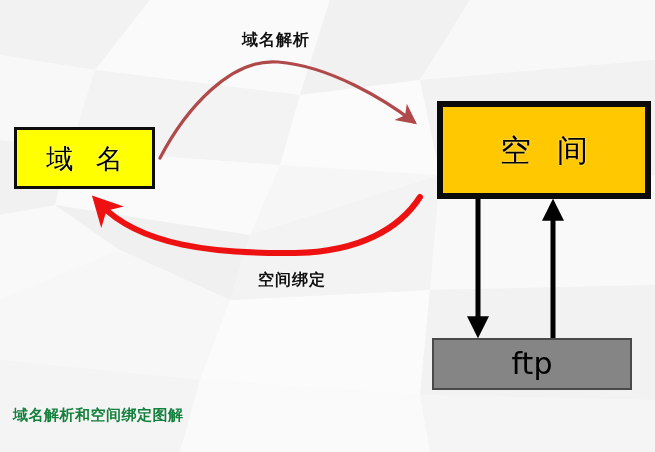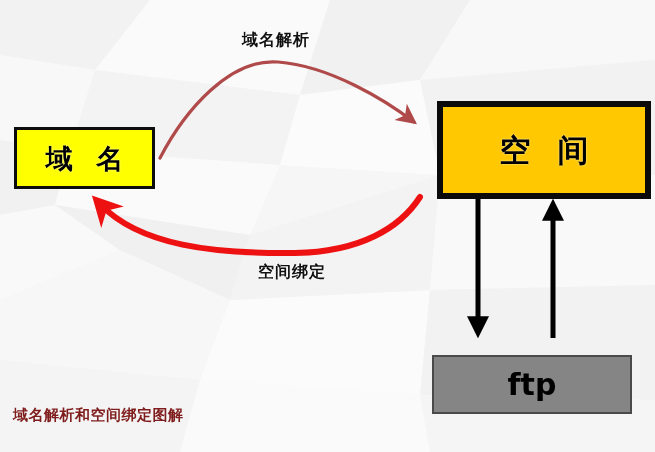--- a/index.html
+++ b/index.html
@@ -32,21 +32,21 @@
   .node {
     position: absolute;
     box-sizing: border-box;
     display: flex;
     align-items: center;
     justify-content: center;
     text-align: center;
   }
 
   .node-label {
-    font-weight: bold;
+    font-weight: normal;
     color: #000000;
     white-space: nowrap;
     line-height: 1;
   }
 
   
   #node-domain {
     left: 14px;
     top: 127px;
     width: 141px;
@@ -74,23 +74,23 @@
   #node-space .node-label {
     font-size: 31px;
     letter-spacing: 8px;
     text-indent: 8px;
     text-shadow: 0 0 2px rgba(255,255,255,0.8);
   }
 
   
   #node-ftp {
     left: 432px;
-    top: 355px;
+    top: 338px;
     width: 200px;
-    height: 59px;
+    height: 52px;
     background: #858585;
     border: 2px solid #4a4a4a;
   }
   #node-ftp .node-label {
     font-size: 30px;
     font-style: normal;
   }
 
   .edge-label {
     position: absolute;
@@ -101,31 +101,31 @@
     text-shadow: 0 0 3px rgba(255,255,255,0.95), 0 0 2px rgba(255,255,255,0.95);
     margin-left: 36px;
   }
   #label-resolve {
     left: 206px;
     top: 30px;
     letter-spacing: 1px;
   }
   #label-bind {
     left: 222px;
-    top: 262px;
+    top: 270px;
     letter-spacing: 1px;
   }
 
   #caption {
     position: absolute;
     left: 13px;
     top: 406px;
     font-size: 15px;
     font-weight: bold;
-    color: #7f1d1d;
+    color: #15803d;
     letter-spacing: 0.5px;
     white-space: nowrap;
   }
 </style>
 </head>
 <body>
 
 <div id="stage">
 
   <svg id="bg-layer" viewBox="0 0 655 452" xmlns="http://www.w3.org/2000/svg">

